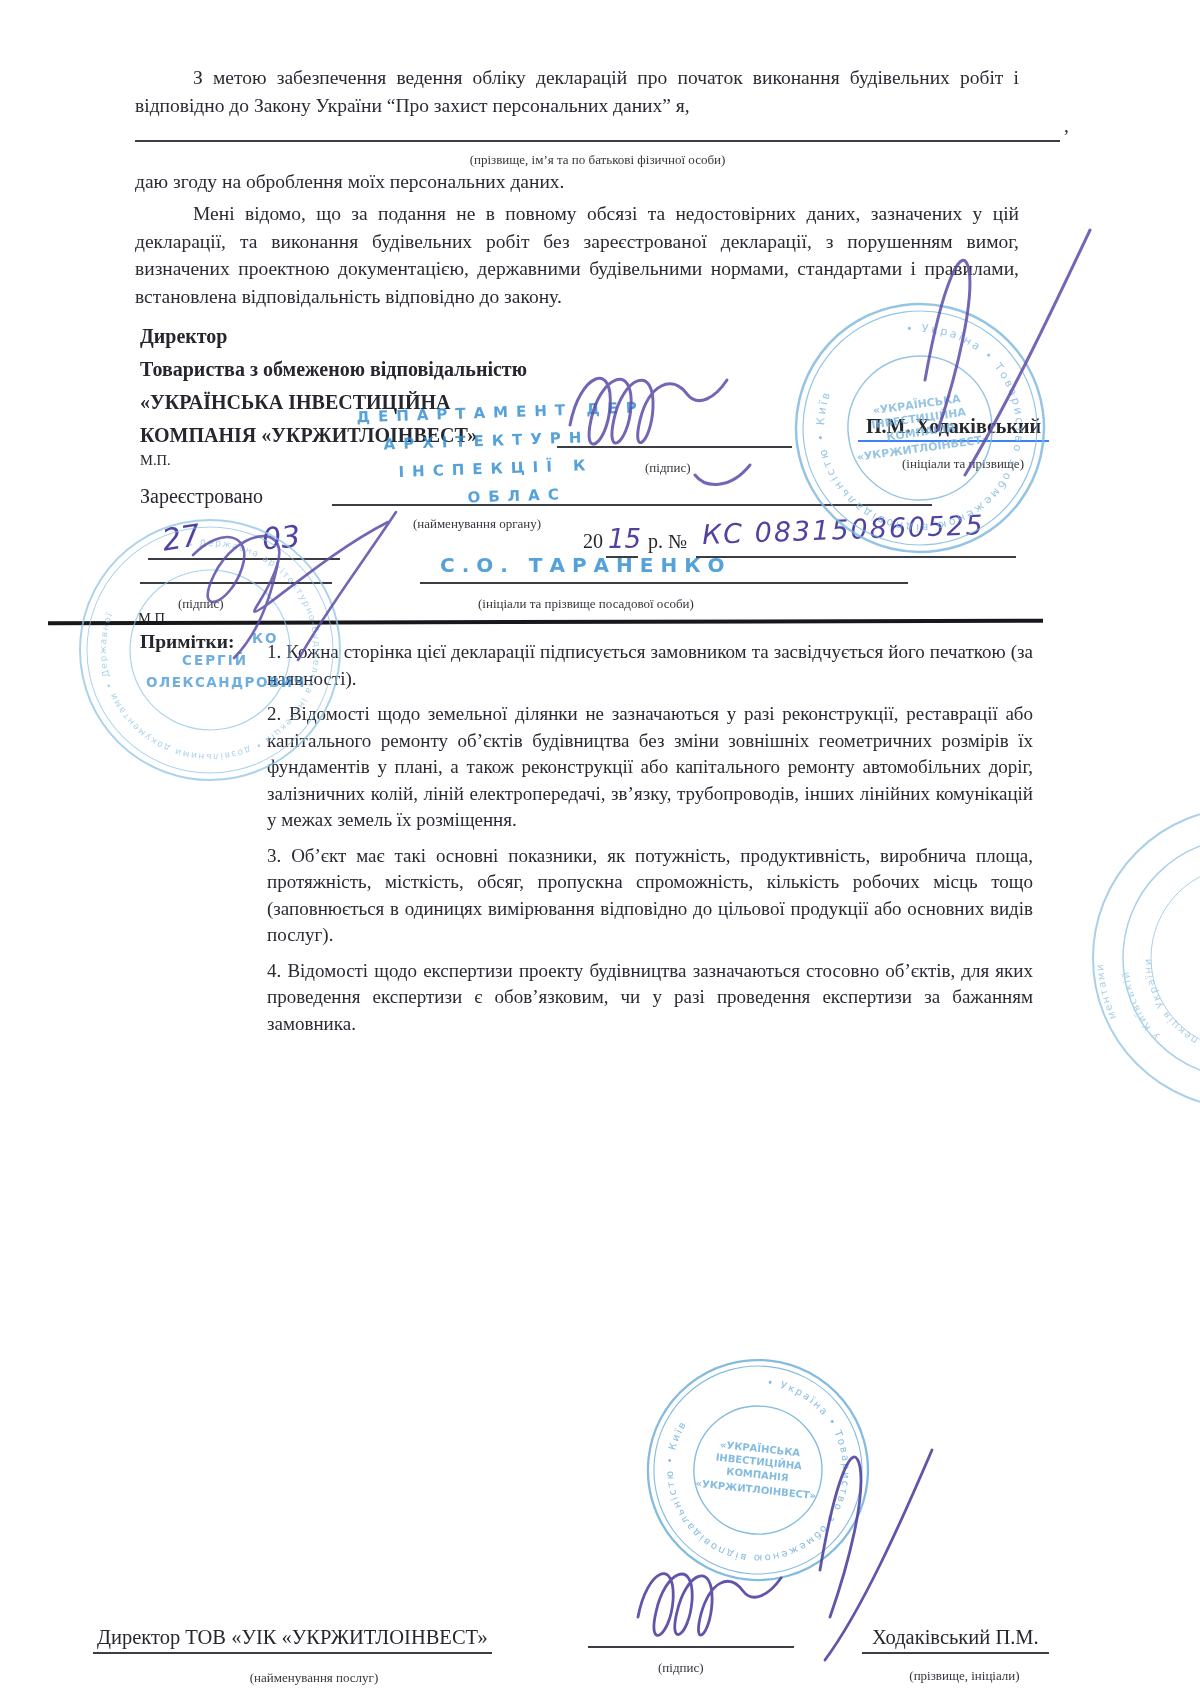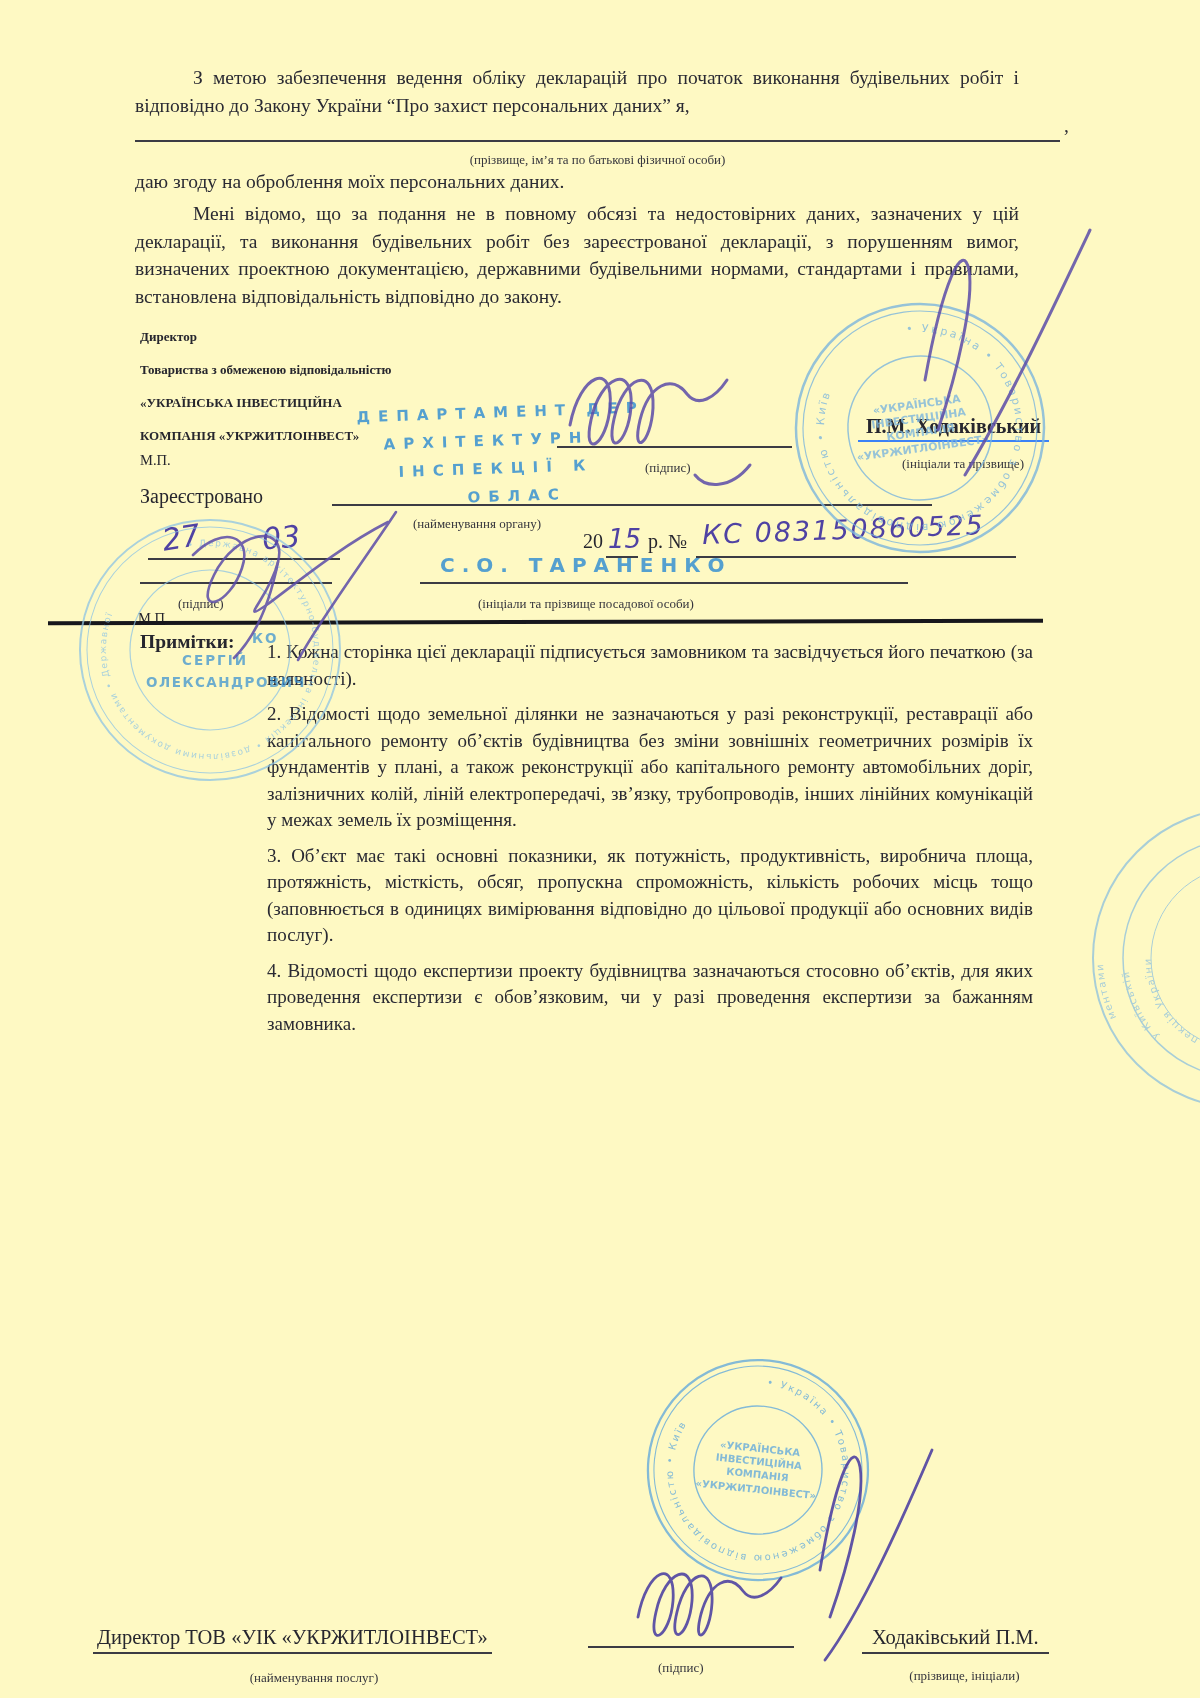--- a/index.html
+++ b/index.html
@@ -1,18 +1,18 @@
 <!DOCTYPE html>
 <html lang="uk"><head>
 <meta charset="utf-8">
 <style>
   html,body{margin:0;padding:0;background:#8f8f8f;}
   .page{
     position:relative;width:1200px;height:1698px;margin:0 auto;
-    background:#fef9c3;overflow:hidden;
+    background:#ffffff;overflow:hidden;
     font-family:"Liberation Serif",serif;color:#26262e;
   }
   .abs{position:absolute;}
   .para{font-size:19.5px;line-height:27.5px;text-align:justify;color:#2a2a33;}
   .indent{text-indent:58px;}
   .caption{font-size:13px;color:#35353d;margin-top:8px;}
   .b{font-weight:bold;}
   .center{text-align:center;}
   .uline{border-bottom:2px solid #3c3c44;}
   .fillline{border-bottom:2px solid #3c3c44;}
@@ -37,21 +37,21 @@
   <div class="abs para indent" style="left:135px;top:64px;width:884px;">З метою забезпечення ведення обліку декларацій про початок виконання будівельних робіт і відповідно до Закону України “Про захист персональних даних” я,</div>
 
   <div class="abs fillline" style="left:135px;top:112px;width:925px;height:28px;"></div>
   <div class="abs para" style="left:1064px;top:112px;">,</div>
   <div class="abs caption center" style="left:135px;top:144px;width:925px;">(прізвище, ім’я та по батькові фізичної особи)</div>
 
   <div class="abs para" style="left:135px;top:168px;width:884px;text-align:left;">даю згоду на оброблення моїх персональних даних.</div>
 
   <div class="abs para indent" style="left:135px;top:200px;width:884px;">Мені відомо, що за подання не в повному обсязі та недостовірних даних, зазначених у цій декларації, та виконання будівельних робіт без зареєстрованої декларації, з порушенням вимог, визначених проектною документацією, державними будівельними нормами, стандартами і правилами, встановлена відповідальність відповідно до закону.</div>
 
-  <div class="abs b" style="left:140px;top:320px;width:600px;font-size:13px;line-height:33px;">
+  <div class="abs b" style="left:140px;top:320px;width:600px;font-size:20px;line-height:33px;">
     <div>Директор</div>
     <div>Товариства з обмеженою відповідальністю</div>
     <div>«УКРАЇНСЬКА ІНВЕСТИЦІЙНА</div>
     <div>КОМПАНІЯ «УКРЖИТЛОІНВЕСТ»</div>
   </div>
   <div class="abs" style="left:140px;top:452px;font-size:14.5px;">М.П.</div>
 
   <div class="abs uline" style="left:557px;top:424px;width:235px;height:22px;"></div>
   <div class="abs caption" style="left:645px;top:452px;">(підпис)</div>
 

